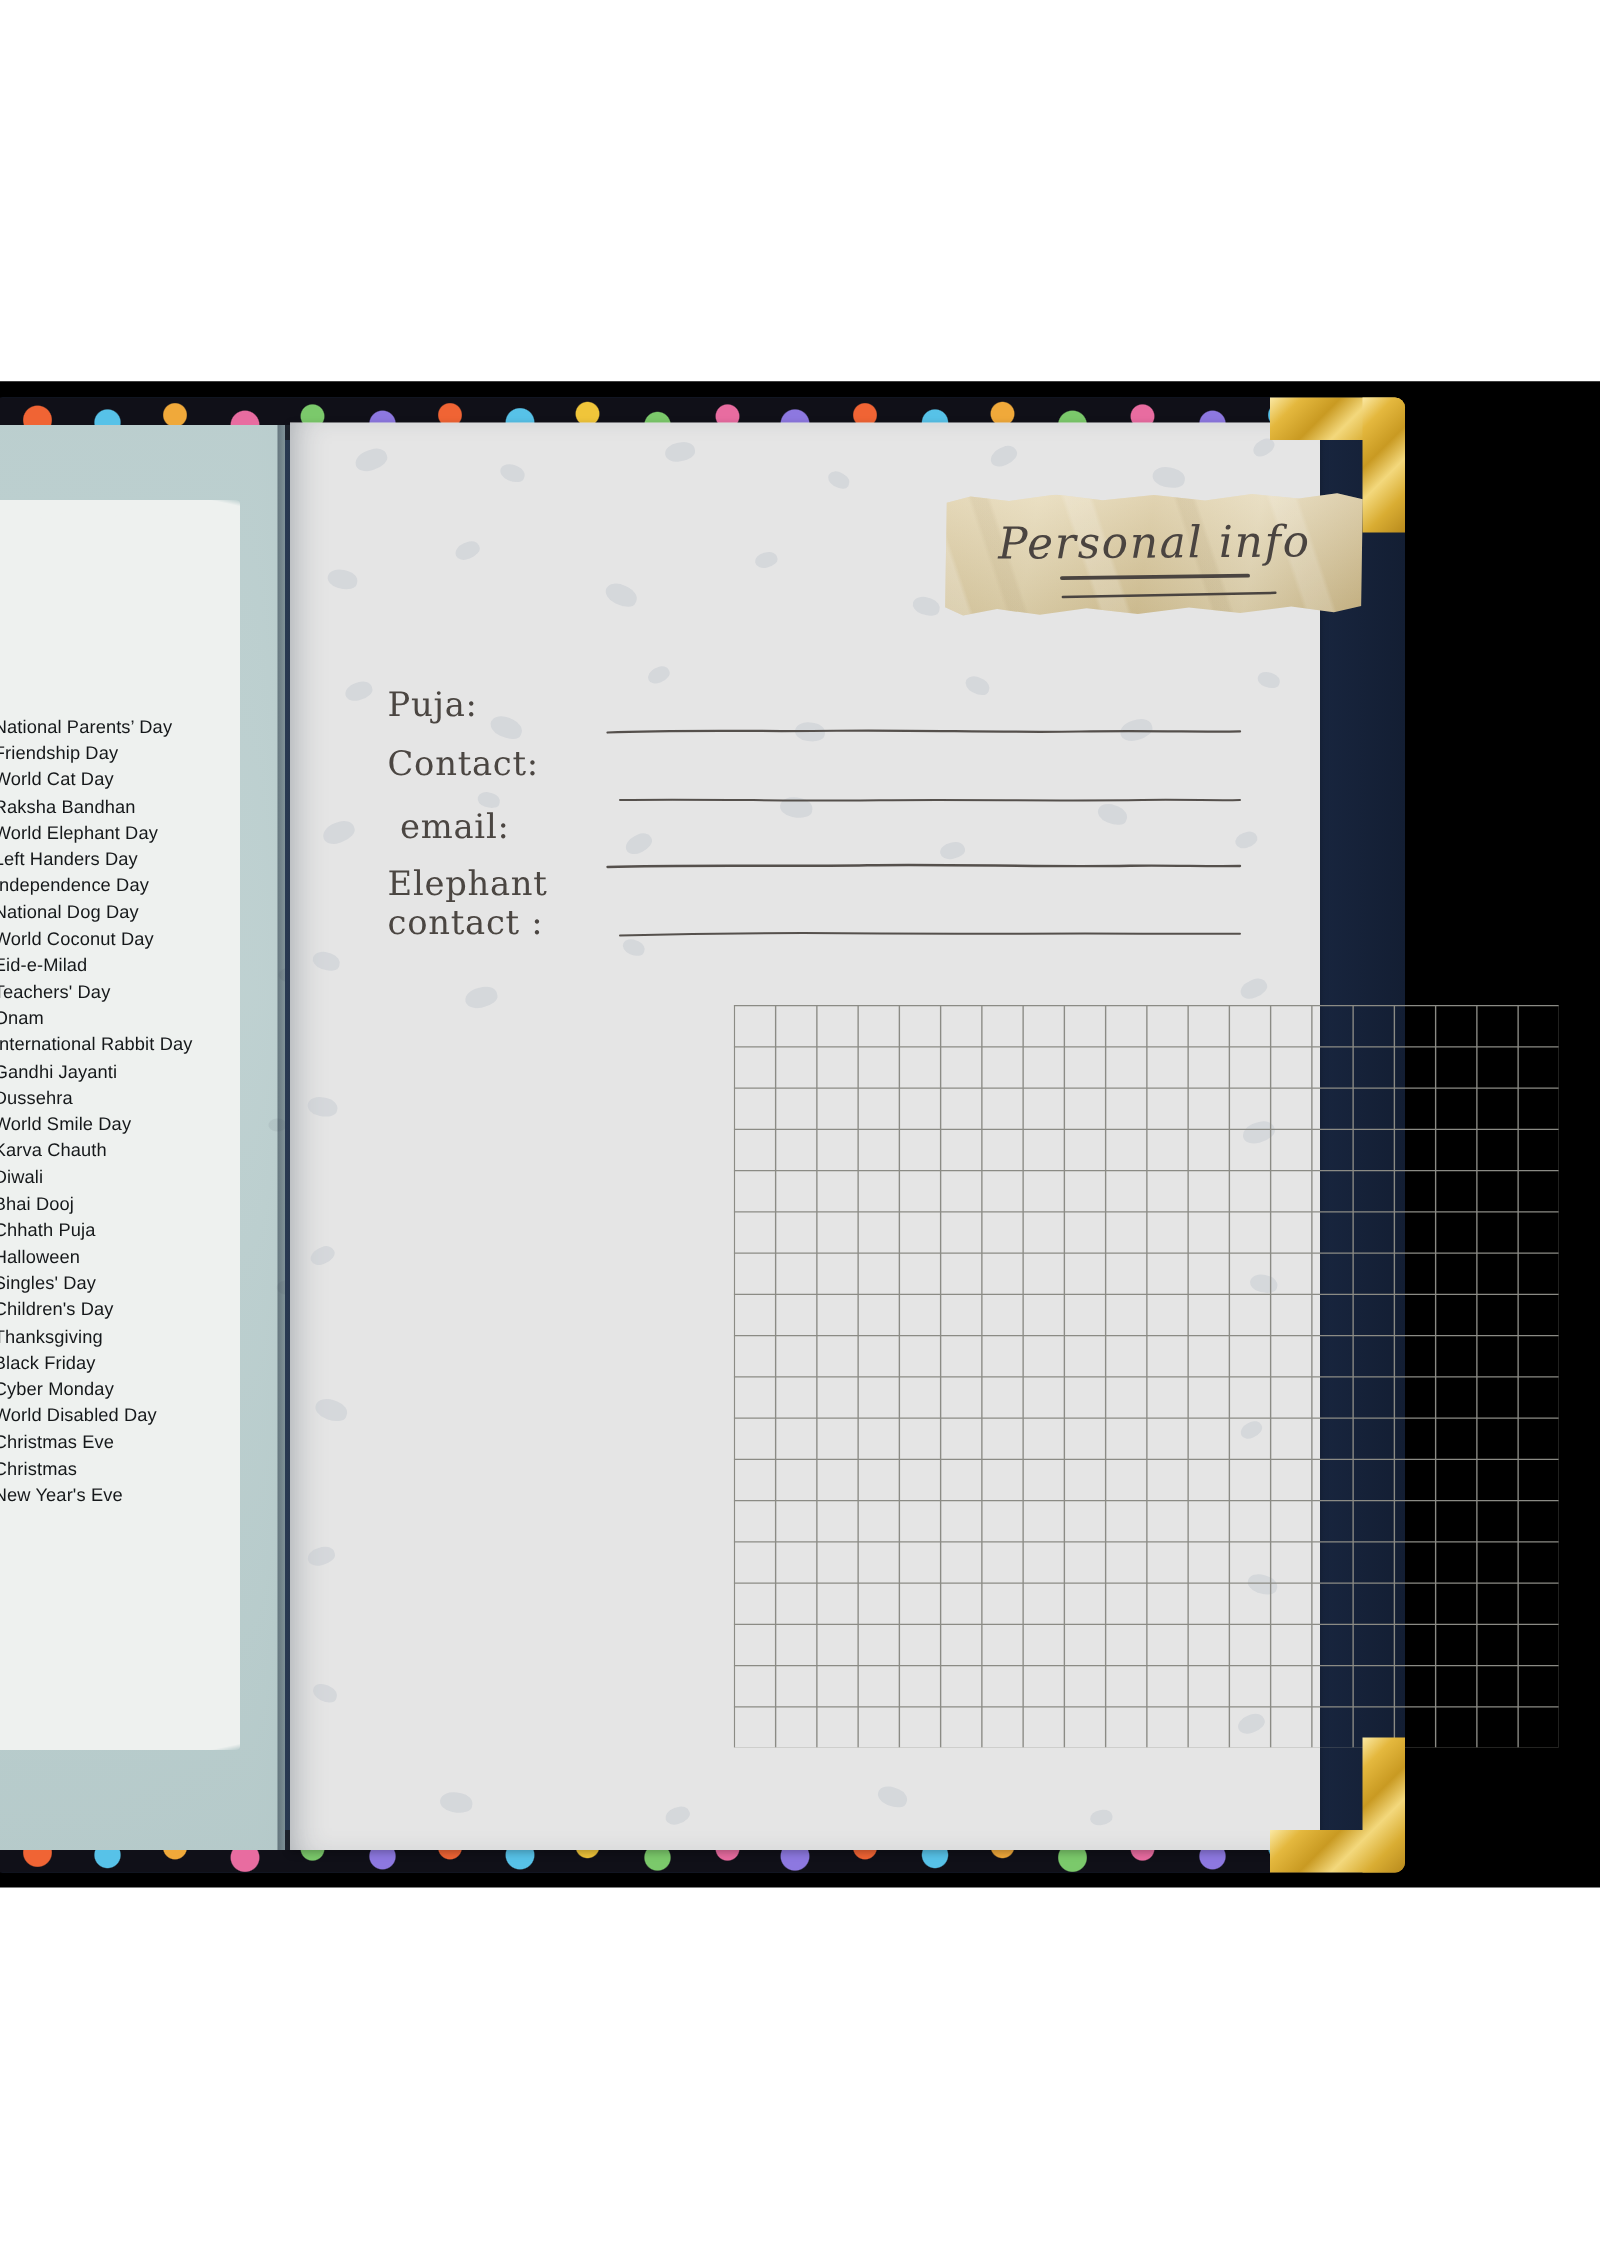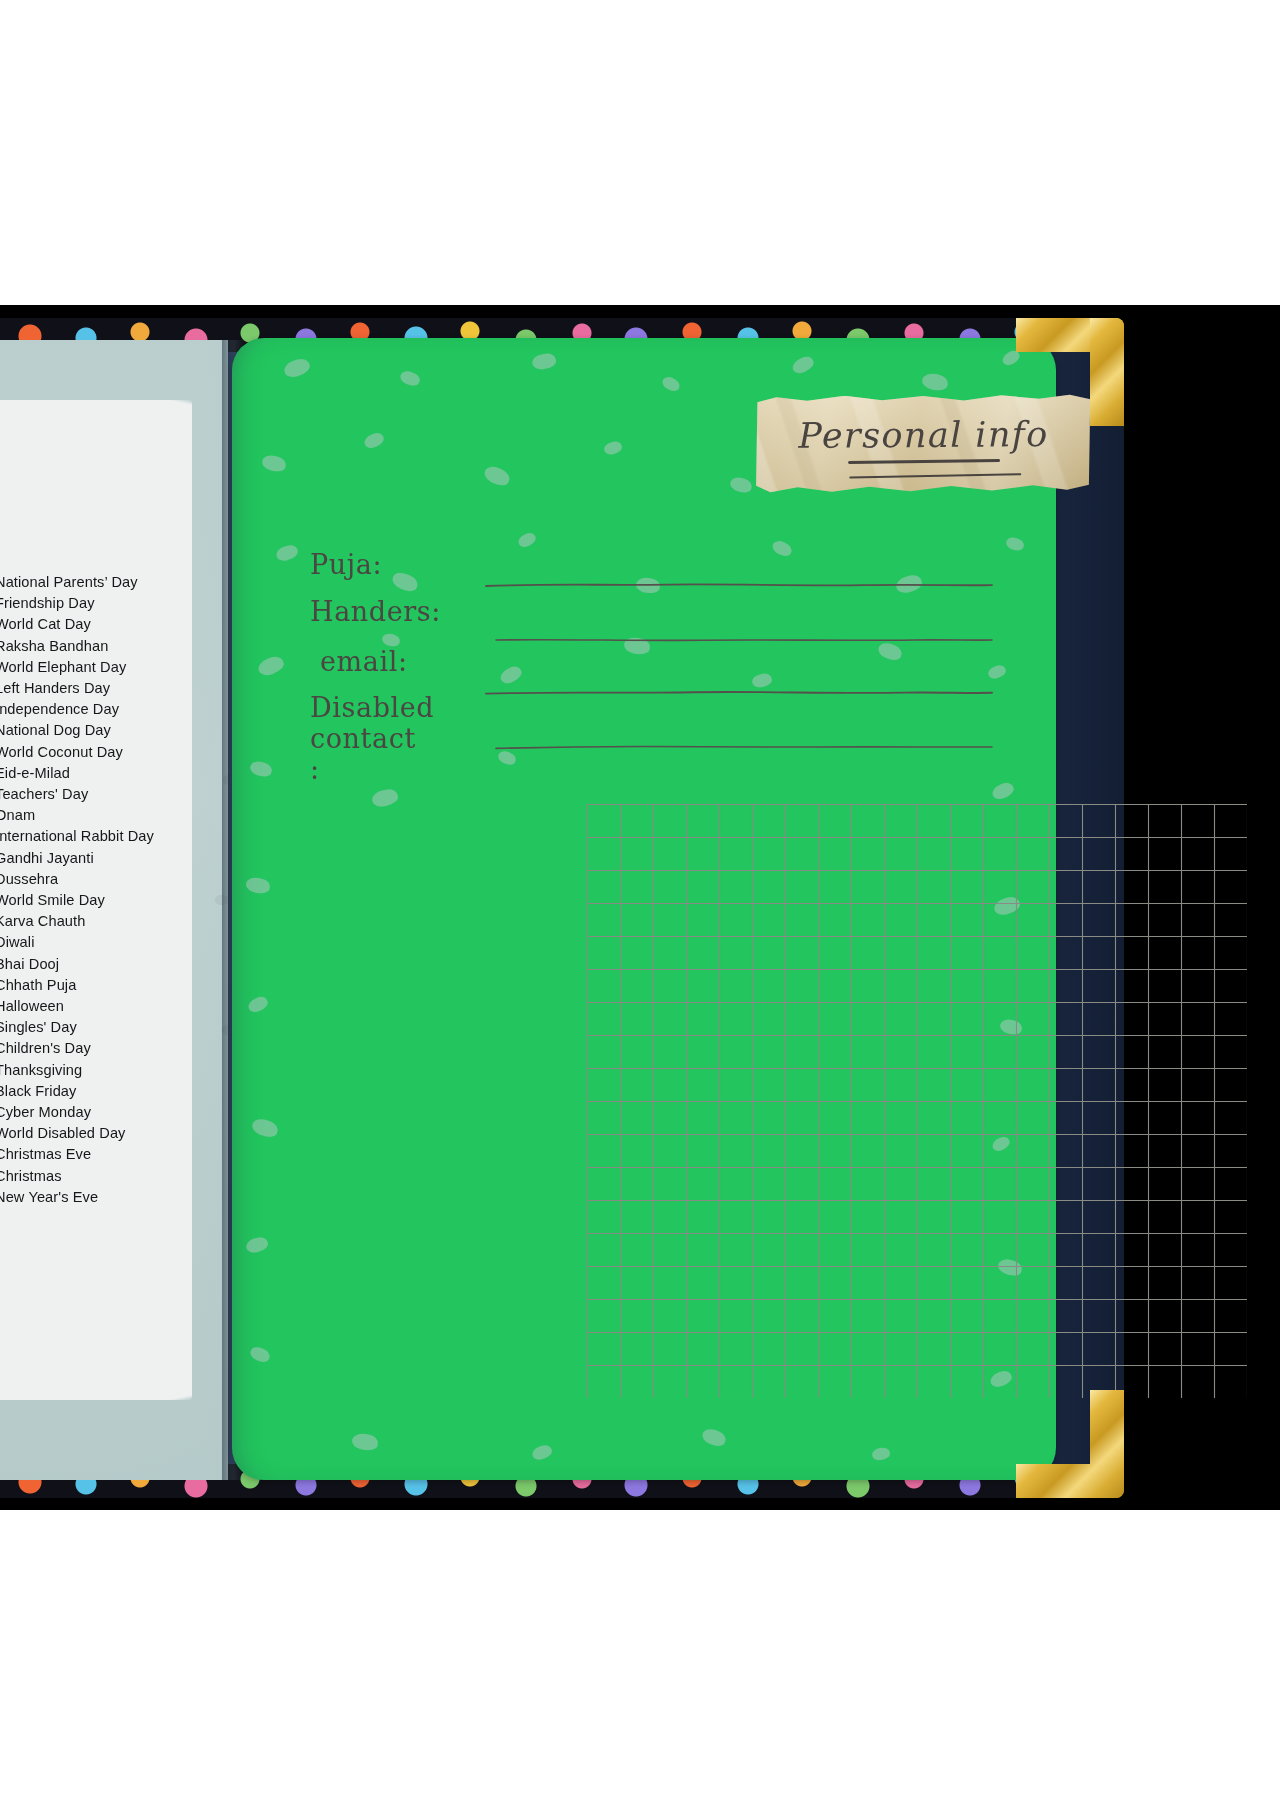--- a/index.html
+++ b/index.html
@@ -159,25 +159,24 @@
       rgba(255,255,255,0) 70%);
   }
 
   
   .page-right {
     position: absolute;
     left: 232px;
     top: 20px;
     width: 824px;
     height: 1142px;
-    background: #22c55e;
+    background: #e5e5e5;
     box-shadow:
       inset 16px 0 28px -16px rgba(40,55,70,.40),
       0 2px 6px rgba(0,0,0,.25);
-    border-radius: 32px;
   }
   
   .speckles {
     position: absolute;
     inset: 0;
     pointer-events: none;
     opacity: .85;
   }
   .sp {
     position: absolute;
@@ -417,39 +416,39 @@
     <div class="field">
       <div class="field-label" style="left:78px; top:212px;">Puja:</div>
       <div class="rule" style="left:252px; top:242px; width:510px;">
         <svg width="510" height="10" viewBox="0 0 510 10">
           <path d="M2,6 C60,3.6 120,5.4 185,4.6 C250,3.8 315,6.2 380,5.2 C440,4.4 480,5.8 508,5.1" fill="none" stroke="#55504c" stroke-width="1.8" stroke-linecap="round"></path>
         </svg>
       </div>
     </div>
 
     <div class="field">
-      <div class="field-label" style="left:78px; top:259px;">Handers:</div>
+      <div class="field-label" style="left:78px; top:259px;">Contact:</div>
       <div class="rule" style="left:262px; top:297px; width:500px;">
         <svg width="500" height="10" viewBox="0 0 500 10">
           <path d="M2,5 C70,4 140,6 210,5.2 C280,4.4 350,6 420,5 C455,4.5 480,5.6 498,5" fill="none" stroke="#55504c" stroke-width="1.6" stroke-linecap="round"></path>
         </svg>
       </div>
     </div>
 
     <div class="field">
       <div class="field-label" style="left:88px; top:309px;">email:</div>
       <div class="rule" style="left:252px; top:350px; width:510px;">
         <svg width="510" height="10" viewBox="0 0 510 10">
           <path d="M2,5.6 C70,3.6 140,5.4 210,4.2 C280,3.2 350,5.8 420,4.6 C455,4 480,5.4 508,4.8" fill="none" stroke="#55504c" stroke-width="1.9" stroke-linecap="round"></path>
         </svg>
       </div>
     </div>
 
     <div class="field">
-      <div class="field-label" style="left:78px; top:354px; line-height:31px;">Disabled
+      <div class="field-label" style="left:78px; top:354px; line-height:31px;">Elephant
 contact :</div>
       <div class="rule" style="left:262px; top:404px; width:500px;">
         <svg width="500" height="10" viewBox="0 0 500 10">
           <path d="M2,6.4 C70,4.6 140,4 210,4.8 C280,5.4 350,4.6 420,5 C455,5.2 480,4.8 498,5" fill="none" stroke="#55504c" stroke-width="1.6" stroke-linecap="round"></path>
         </svg>
       </div>
     </div>
 
     <div class="grid" id="grid-host" style="width: 660px; height: 594px;"><svg width="660" height="594" viewBox="0 0 660 594">
           <line x1="0.5" y1="0" x2="0.5" y2="594" stroke="#8b8b85" stroke-width="1.1"></line>

